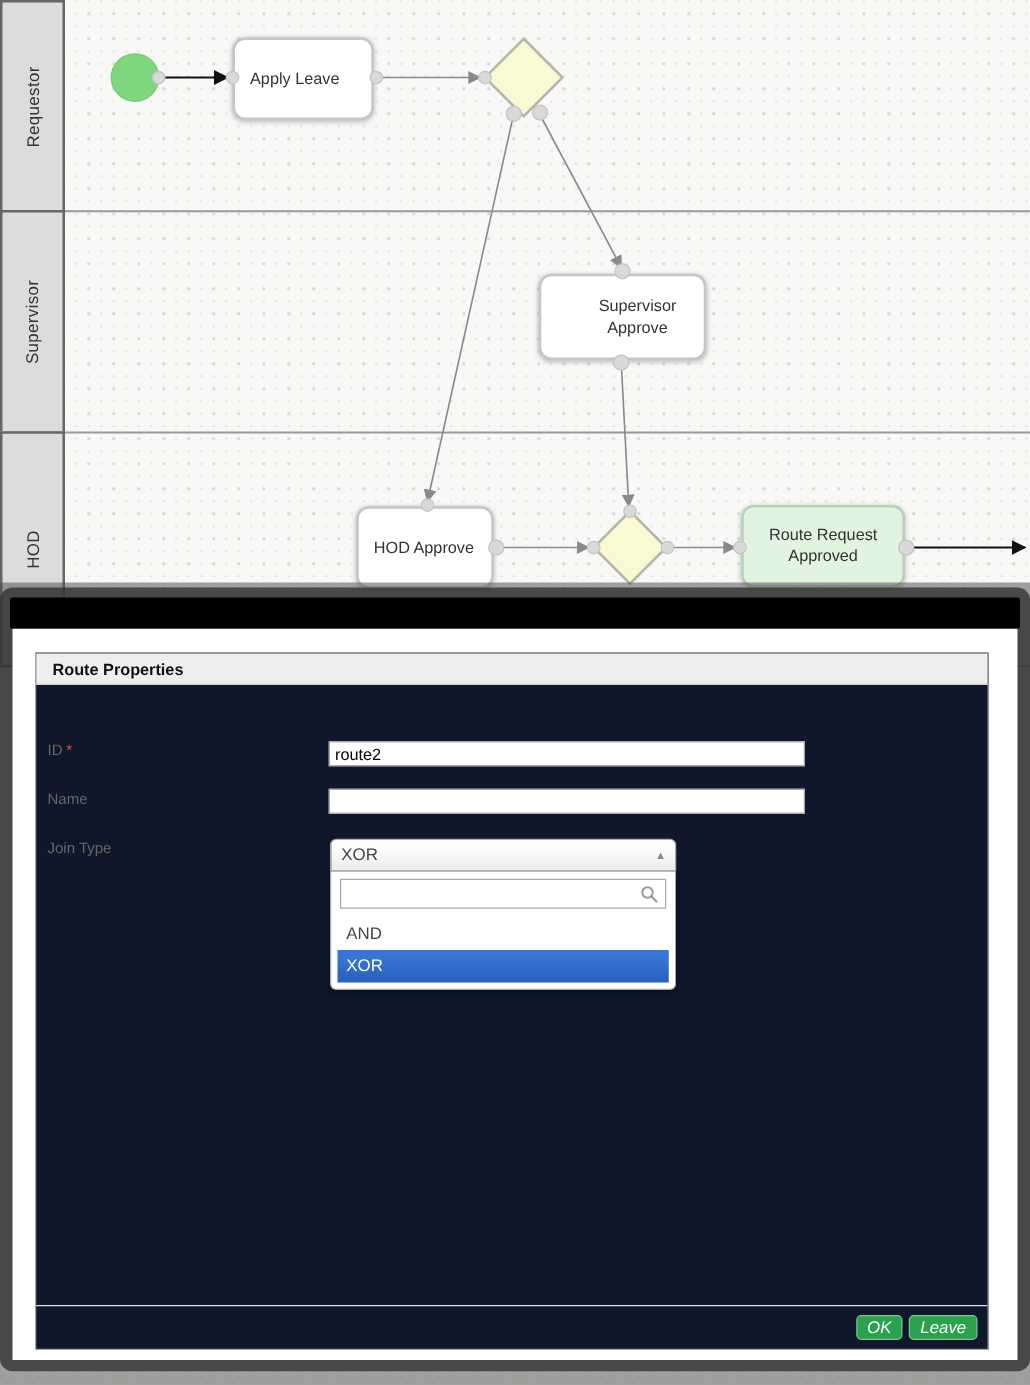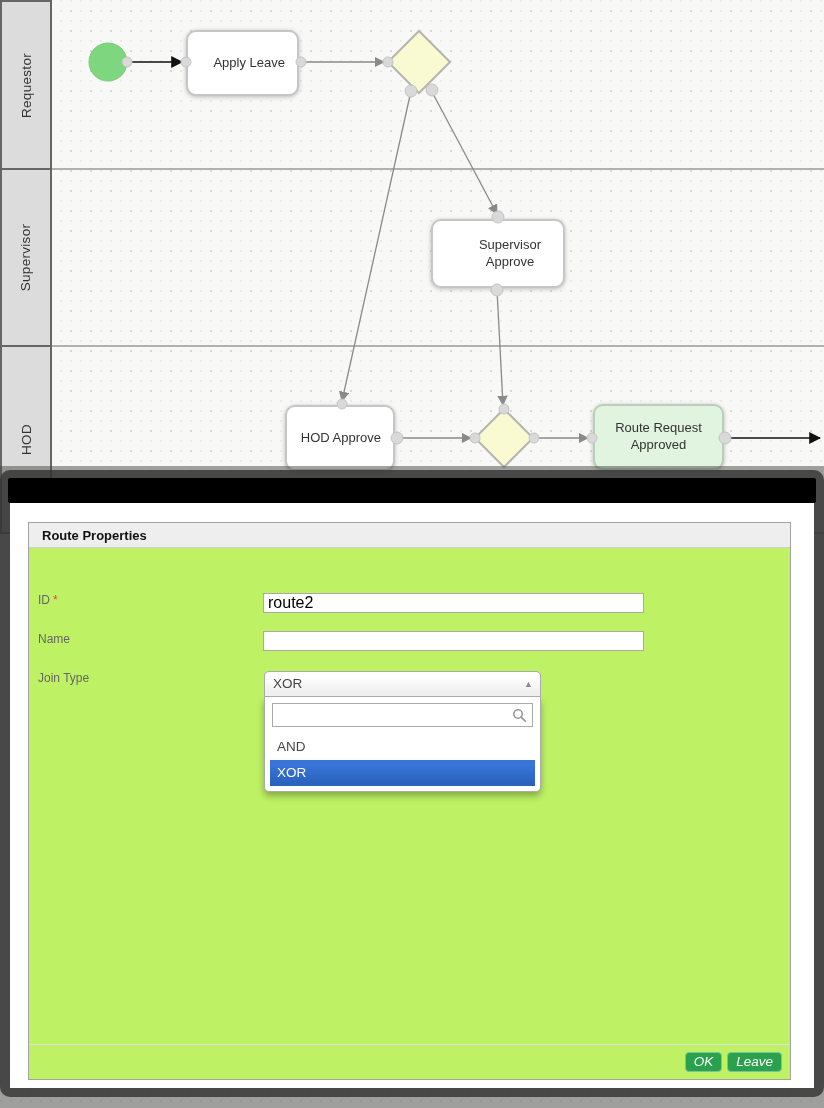--- a/index.html
+++ b/index.html
@@ -29,21 +29,21 @@
     font-size:13.5px; color:#333; letter-spacing:.3px;
   }
   #lane-requestor  { top:0;    height:170px; }
   #lane-supervisor { top:168px; height:179px; }
   #lane-hod        { top:345px; height:189px; }
 
   
   .task {
     position:absolute; background:#fff; border:2px solid #c6c6c6;
     border-radius:10px; box-shadow:0 1px 4px rgba(0,0,0,.25);
-    display:flex; align-items:center; justify-content:flex-end;
+    display:flex; align-items:center; justify-content:flex-start;
     text-align:center; font-size:13px; color:#333; line-height:1.3;
     padding:0 12px;
   }
   .task.email { background:#e0f4e0; border-color:#b9cfb9; }
   #node-apply-leave        { left:186px; top:30px;  width:113px; height:66px; }
   #node-supervisor-approve { left:431px; top:219px; width:134px; height:69px;padding-left:36px; }
   #node-hod-approve        { left:285px; top:405px; width:110px; height:66px; }
   #node-email-approved     { left:593px; top:404px; width:131px; height:66px; }
 
   .diagram-svg { position:absolute; left:0; top:0; pointer-events:none; }
@@ -62,35 +62,35 @@
     background:#000; border-radius:2px;
   }
   .dialog-body {
     position:absolute; left:10px; right:10px; top:33px; bottom:9px;
     background:#fff;
   }
 
   
   .props-panel {
     position:absolute; left:18px; top:19px; right:23px; bottom:8px;
-    border:1px solid #a3a3a3; background:#bef264;
+    border:1px solid #a3a3a3; background:#0f172a;
   }
   .props-header {
     height:25px; line-height:25px; background:#eeeeee;
     border-bottom:1px solid #cfcfcf;
     font-size:13px; font-weight:bold; color:#111; padding-left:13px;
   }
   .field-label { position:absolute; left:9px; font-size:12px; color:#666; }
   .req-star { color:#e14b4b; margin-left:3px; }
   #label-id   { top:70px; }
   #label-name { top:109px; }
   #label-join { top:148px; }
   .field-input {
     position:absolute; left:234px; width:381px; height:20px;
-    border:1px solid #a9a9a9; font-size:16px; padding:1px 4px; color:#000;
+    border:1px solid #a9a9a9; font-size:13px; padding:1px 4px; color:#000;
     font-family:"Liberation Sans","DejaVu Sans",sans-serif; background:#fff;
   }
   #input-id   { top:70px; }
   #input-name { top:108px; }
 
   
   .chosen { position:absolute; left:235px; top:148px; width:277px; }
   .chosen-single {
     display:block; height:26px; line-height:24px; padding:0 24px 0 8px;
     border:1px solid #aaa; border-radius:5px 5px 0 0;

